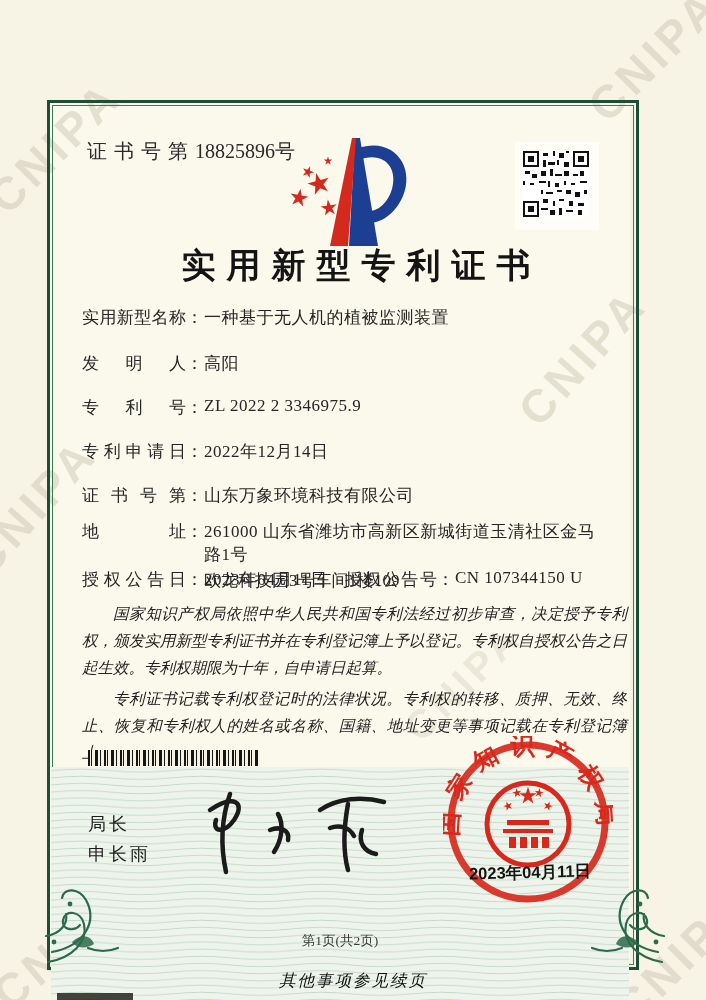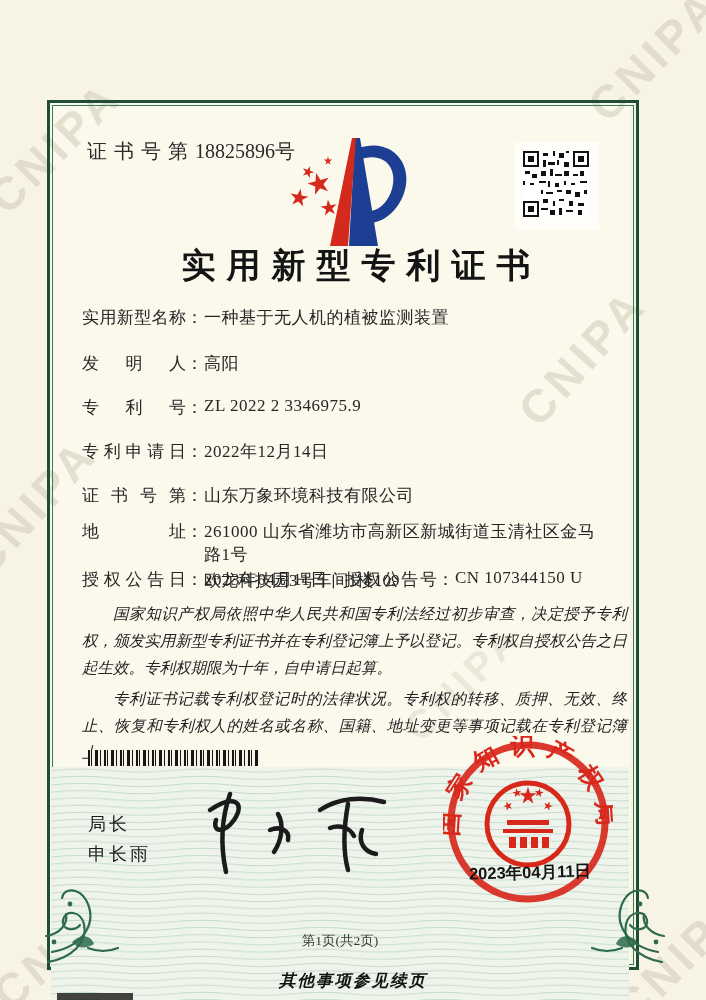--- a/index.html
+++ b/index.html
@@ -63,21 +63,21 @@
   .sig-name{position:absolute;left:41px;top:742px;font-size:18px;color:#1c1c1c;letter-spacing:3px;}
   .autograph{position:absolute;left:115px;top:672px;}
   .seal{position:absolute;left:396px;top:636px;width:170px;height:172px;}
   .seal-date{position:absolute;left:408px;top:762px;width:150px;text-align:center;
     font-family:"Liberation Sans","DejaVu Sans",sans-serif;font-weight:bold;font-size:16.5px;color:#151515;transform:rotate(-1.5deg);}
   .page-info{position:absolute;left:0;top:832px;width:100%;text-align:center;font-size:13.5px;color:#3b3b33;}
   .corner{position:absolute;z-index:5;}
   .corner-l{left:40px;top:878px;}
   .corner-r{left:588px;top:878px;transform:scaleX(-1);}
   .footer-note{position:absolute;left:0;top:970px;width:706px;text-align:center;z-index:4;
-    font-size:16.5px;font-style:italic;color:#141414;letter-spacing:2px;font-weight:bold;}
+    font-size:16.5px;font-style:italic;color:#141414;letter-spacing:2px;}
   .photo-edge{position:absolute;left:57px;top:993px;width:76px;height:7px;background:#23231f;opacity:.85;z-index:6;}
 </style>
 </head>
 <body>
 
 <div class="wm wm1">CNIPA</div>
 <div class="wm wm2">CNIPA</div>
 <div class="wm wm3">CNIPA</div>
 <div class="wm wm4">CNIPA</div>
 <div class="wm wm5">CNIPA</div>

